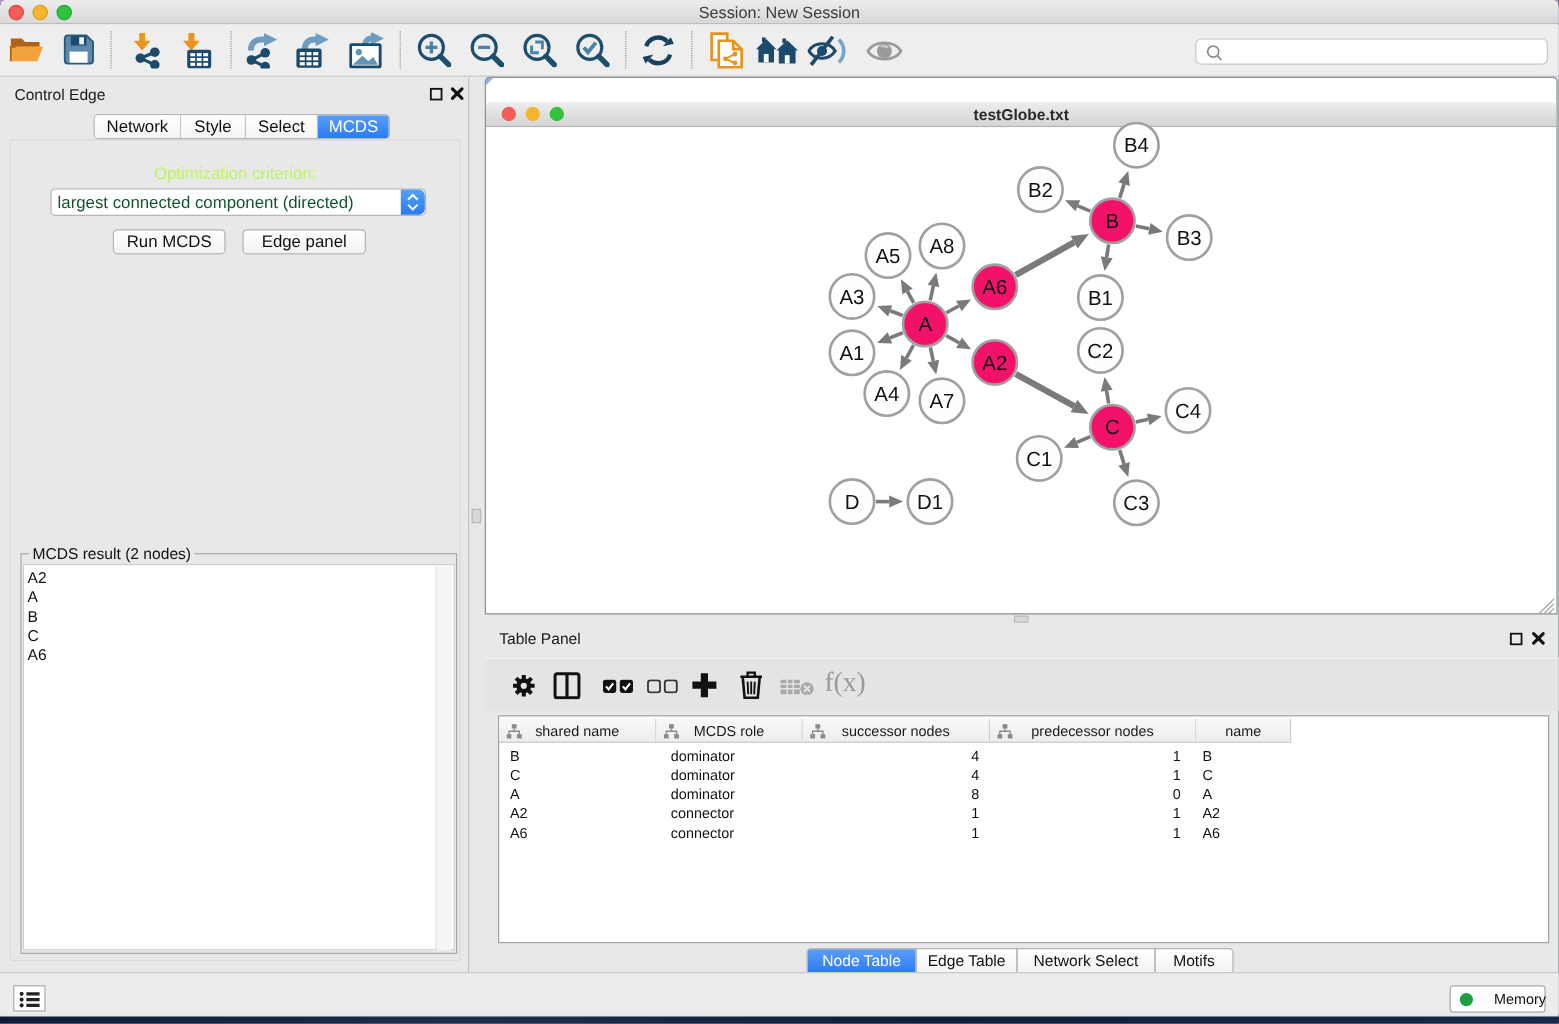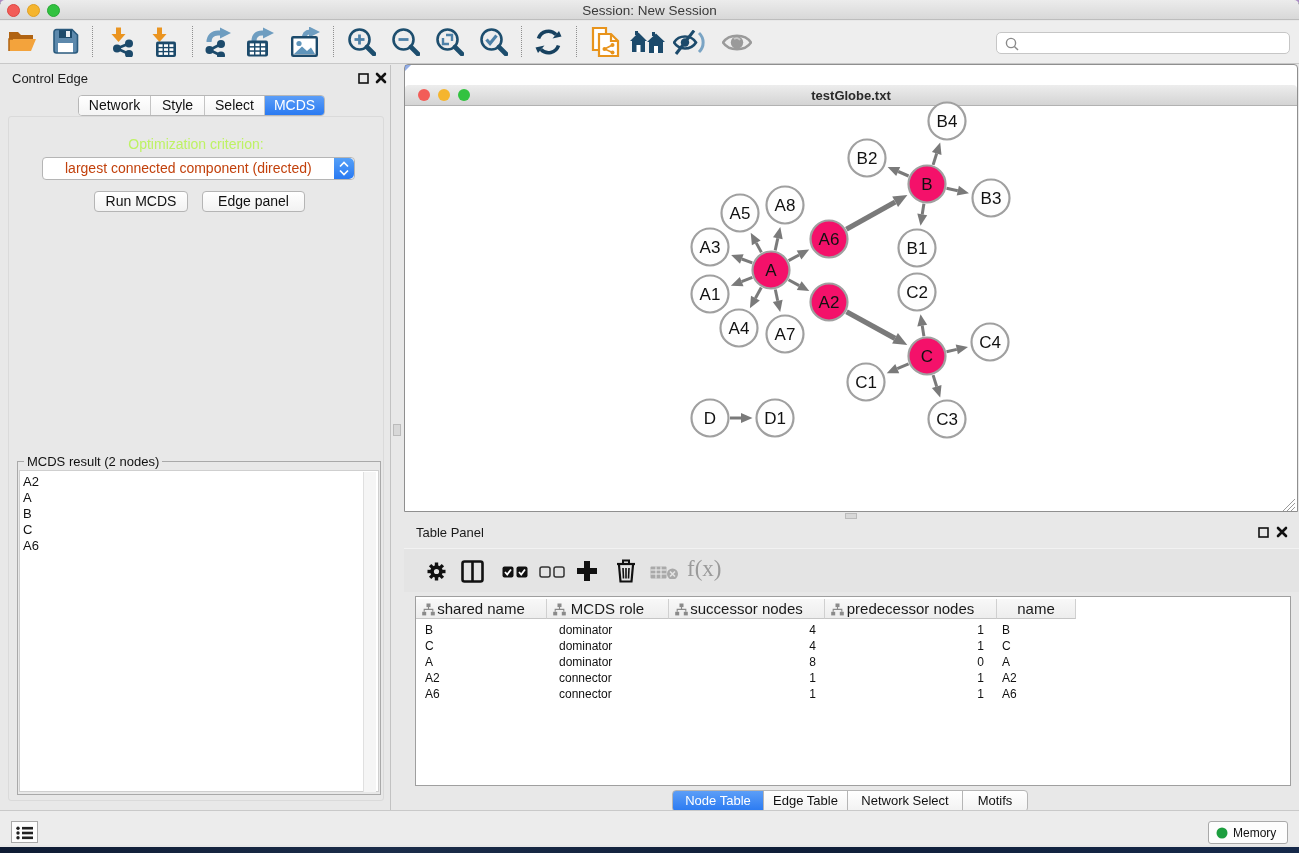--- a/index.html
+++ b/index.html
@@ -21,21 +21,21 @@
 #searchbox { left:996px; top:11px; width:294px; height:22px; background:#fff; border:1px solid #c6c6c6; border-radius:5px; }
 
 #statusbar { left:0; top:810px; width:1299px; height:35px; background:#ececec; border-top:1px solid #c9c9c9; }
 
 #cp-title { left:12px; top:71px; font-size:13px; color:#1a1a1a; }
 #cp-tabs { left:78px; top:95px; height:21px; display:flex; border:1px solid #b7b7b7; border-radius:4px; overflow:hidden; background:#fff; }
 .cptab { font-size:14px; color:#111; text-align:center; line-height:19px; border-right:1px solid #c4c4c4; background:linear-gradient(#ffffff,#f4f4f4); }
 .cptab.sel { background:linear-gradient(#5c9ef7,#2a7af2); color:#fff; border-right:none; }
 #cp-inner { left:8px; top:116px; width:376px; height:685px; border:1px solid #dadada; border-radius:3px; background:#e8e8e8; }
 #opt-label { left:0; top:136px; width:392px; text-align:center; font-size:14px; color:#bef264; }
-#dropdown { left:42px; top:157px; width:313px; height:23px; background:#fff; border:1px solid #b5b5b5; border-radius:4px; font-size:14px; color:#c2410c; line-height:21px; padding-left:22px; }
+#dropdown { left:42px; top:157px; width:313px; height:23px; background:#fff; border:1px solid #b5b5b5; border-radius:4px; font-size:14px; color:#14532d; line-height:21px; padding-left:5px; }
 #dd-btn { right:0px; top:0px; width:20px; height:21px; border-radius:0 5px 5px 0; background:linear-gradient(#55a0f8,#2a7af2); position:absolute; }
 .pbtn { height:21px; background:linear-gradient(#ffffff,#f2f2f2); border:1px solid #b5b5b5; border-radius:4px; font-size:14px; color:#111; text-align:center; line-height:19px; }
 #fieldset { left:17px; top:461px; width:364px; height:334px; border:1px solid #a9a9a9; }
 #fs-legend { left:24px; top:454px; background:#e8e8e8; padding:0 3px; font-size:13px; color:#111; }
 #listbox { left:19px; top:470px; width:360px; height:322px; background:#fff; border:1px solid #cfcfcf; font-size:13px; color:#111; }
 #listbox .li { position:absolute; left:3px; }
 #lb-scroll { right:2px; top:1px; width:13px; height:320px; background:#f5f5f5; border-left:1px solid #e0e0e0; position:absolute; }
 
 .grip { background:#d8d8d8; border:1px solid #bbb; }
 
@@ -43,21 +43,21 @@
 #net-titlebar { left:0; top:0; width:892px; height:21px; background:linear-gradient(#ededed,#d4d4d4); border-bottom:1px solid #b2b2b2; border-radius:4px 4px 0 0;margin-top:20px; }
 #net-titlebar .t1 { left:13px; background:#f25d58; }
 #net-titlebar .t2 { left:33px; background:#f5b52e; }
 #net-titlebar .t3 { left:53px; background:#32c240; }
 .tl2 { border-radius:50%; width:12px; height:12px; top:4px; }
 #net-title { width:892px; text-align:center; top:3px; font-size:13px; font-weight:bold; color:#2a2a2a; }
 
 #tp-title { left:416px; top:525px; font-size:13px; color:#1a1a1a; }
 #tp-toolbar { left:404px; top:548px; width:895px; height:44px; background:#e4e4e4; border-top:1px solid #f2f2f2; }
 #tp-table { left:415px; top:596px; width:876px; height:190px; background:#fff; border:1px solid #9f9f9f; }
-.th { top:2px; height:20px; background:linear-gradient(#f8f8f8,#ededed); border-right:1px solid #d0d0d0; border-bottom:1px solid #c6c6c6; font-size:15px; color:#1a1a1a; text-align:center; line-height:20px; position:absolute; }
+.th { top:2px; height:20px; background:linear-gradient(#f8f8f8,#ededed); border-right:1px solid #d0d0d0; border-bottom:1px solid #c6c6c6; font-size:12px; color:#1a1a1a; text-align:center; line-height:20px; position:absolute; }
 .td { position:absolute; font-size:12px; color:#111; height:16px; line-height:16px; }
 
 .btab { top:790px; height:22px; background:linear-gradient(#ffffff,#f2f2f2); border:1px solid #b5b5b5; font-size:13px; color:#111; text-align:center; line-height:20px; }
 .btab.sel { background:linear-gradient(#5c9ef7,#2a7af2); color:#fff;text-align:center; }
 
 #listbtn { left:11px; top:821px; width:27px; height:22px; background:#fdfdfd; border:1px solid #a9a9a9; }
 #membtn { left:1208px; top:821px; width:80px; height:23px; background:#fdfdfd; border:1px solid #a9a9a9; border-radius:3px; font-size:12px; color:#111; }
 svg { position:absolute; }
 </style></head>
 <body>
@@ -488,14 +488,14 @@
         <line x1="6" y1="2.2" x2="17" y2="2.2"></line>
         <line x1="6" y1="7" x2="17" y2="7"></line>
         <line x1="6" y1="11.8" x2="17" y2="11.8"></line>
       </g>
   </svg>
 </div>
 <div class="abs" id="membtn">
   <svg style="left:7px;top:5px" width="12" height="12" viewBox="0 0 12 12">
       <circle cx="6" cy="6" r="5.5" fill="#1d9e3f"></circle>
     </svg>
-  <span style="position:absolute;left:24px;top:4px;">Memory</span>
+  <span style="position:absolute;left:36px;top:4px;">Memory</span>
 </div>
 
 </body></html>

